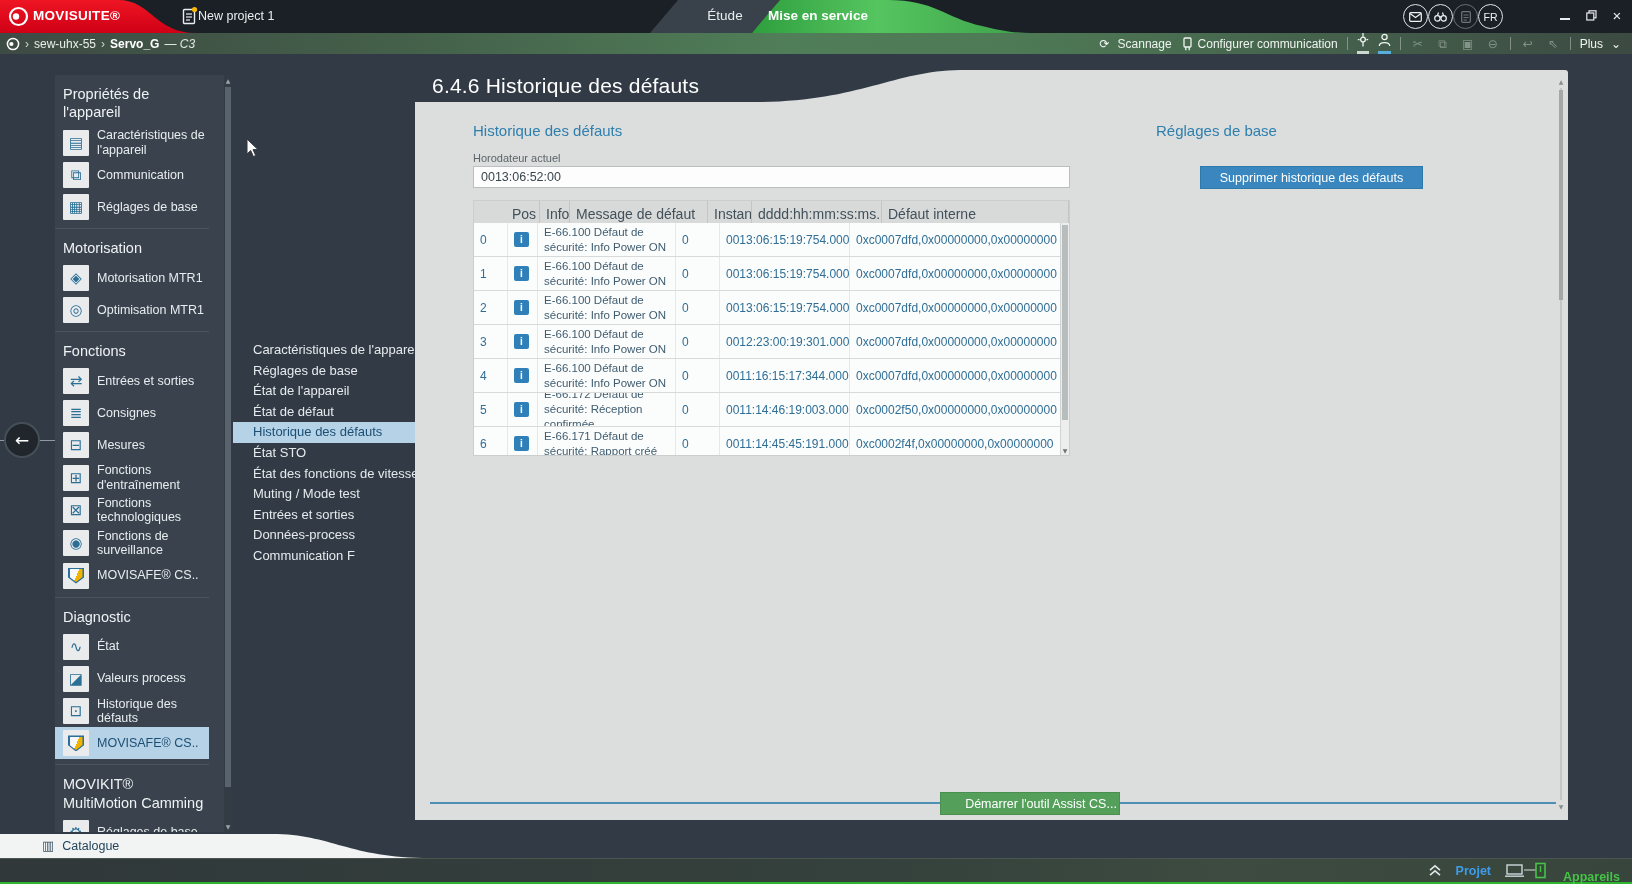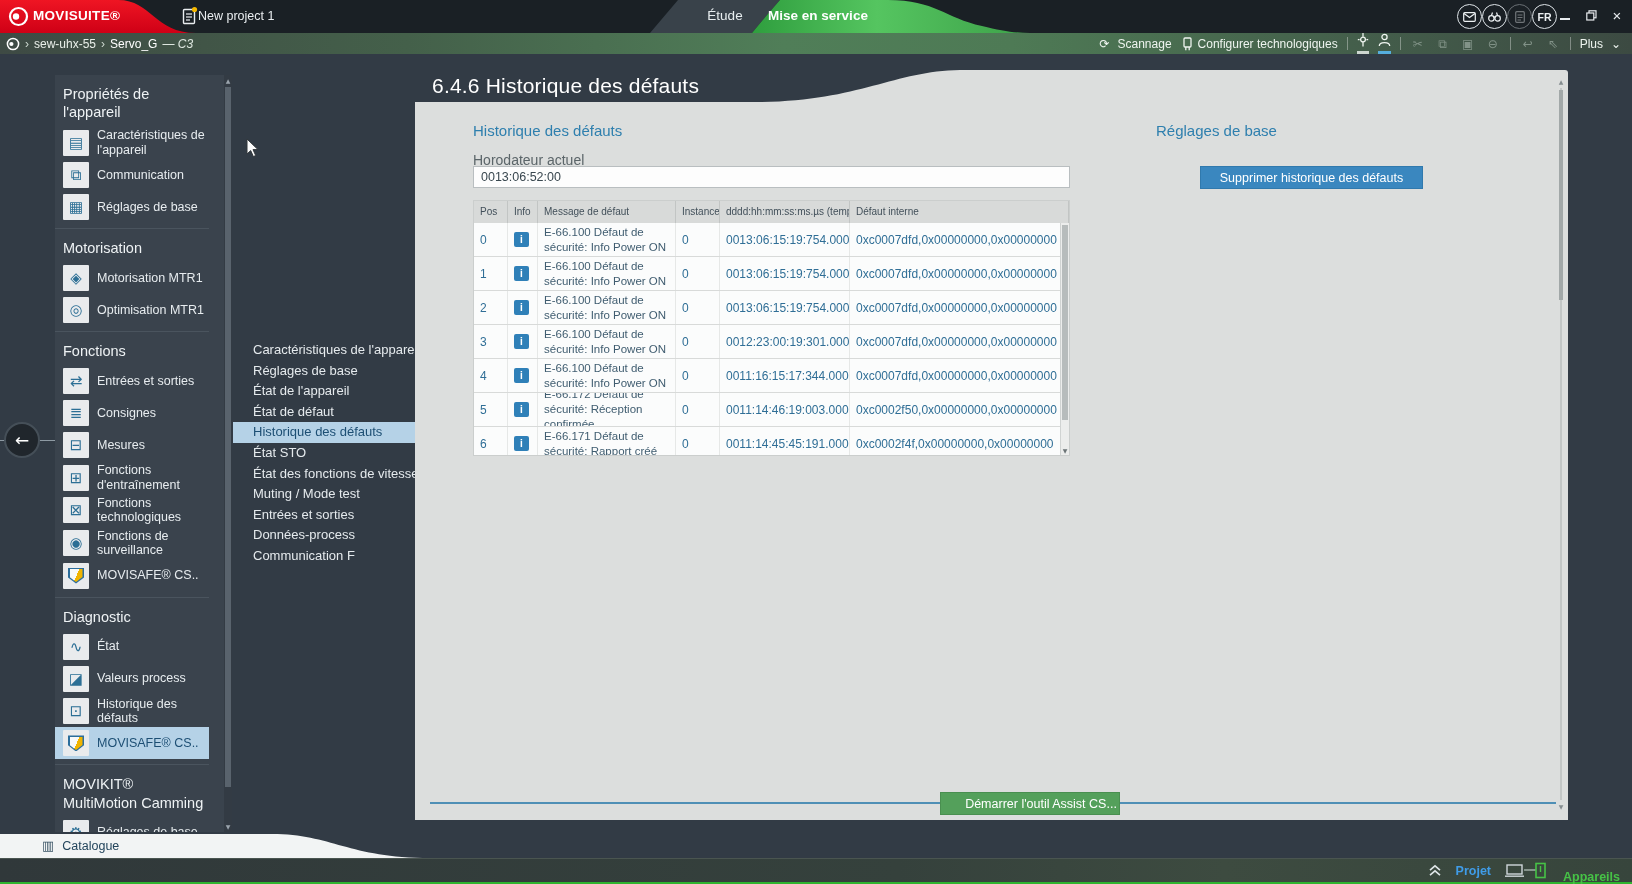--- a/index.html
+++ b/index.html
@@ -9,33 +9,33 @@
 
 .titlebar{position:absolute;left:0;top:0;width:1632px;height:33px;background:#1a2025;z-index:30;}
 .brand-svg{position:absolute;left:0;top:0;}
 .brand-logo{position:absolute;left:8px;top:6px;}
 .brand-text{position:absolute;left:33px;top:8px;color:#fff;font-size:13.5px;font-weight:bold;letter-spacing:.3px;}
 .proj{position:absolute;left:182px;top:6px;display:flex;align-items:center;color:#e9edf0;font-size:12.5px;}
 .tabs-svg{position:absolute;left:630px;top:0;}
 .tab-label{position:absolute;top:8px;font-size:13.5px;color:#e8eef0;text-align:center;}
 .tab-label.etude{left:680px;width:90px;}
 .tab-label.mise{left:762px;width:112px;color:#fff;font-weight:bold;}
-.tray{position:absolute;left:1457px;top:4px;display:flex;font-weight:bold;}
+.tray{position:absolute;left:1403px;top:4px;display:flex;}
 .tcirc{width:25px;height:25px;border:1.5px solid #dde3e7;border-radius:50%;display:flex;align-items:center;justify-content:center;color:#eef2f4;font-size:10.5px;}
 .tcirc.dim{opacity:.4;}
 .winctl{position:absolute;left:1552px;top:0;display:flex;height:30px;}
 .winbtn{width:26px;height:30px;display:flex;align-items:center;justify-content:center;color:#e8ecef;font-size:15px;}
 .minbar{width:10px;height:2px;background:#e8ecef;margin-top:8px;}
 
 
 .crumbbar{position:absolute;left:0;top:33px;width:1632px;height:21px;z-index:29;
  background:linear-gradient(90deg,#3e4a44 0%,#44604a 25%,#507e58 48%,#4e7a55 62%,#435c4a 85%,#3c4a42 100%);
  display:flex;align-items:center;font-size:12px;color:#e9efe9;}
 .crumb-left{display:flex;align-items:center;padding-left:6px;gap:5px;}
-.crumb-strong{font-weight:normal;color:#fff;}
+.crumb-strong{font-weight:bold;color:#fff;}
 .crumb-it{font-style:italic;color:#dde6df;}
 .crumb-sep{color:#ccd7cf;}
 .crumb-actions{position:absolute;right:8px;top:0;height:21px;display:flex;align-items:center;gap:9px;font-size:12px;color:#eef4ef;}
 .ca-item{display:flex;align-items:center;gap:5px;cursor:default;}
 .vsep{width:1px;height:13px;background:rgba(255,255,255,.35);}
 .tool-ico{display:inline-flex;align-items:center;justify-content:center;width:16px;font-family:"DejaVu Sans",sans-serif;font-size:12px;}
 .muted{color:#93a399;opacity:.8;}
 .u-light{border-bottom:3px solid #cdd6d0;padding-bottom:1px;}
 .u-blue{border-bottom:3px solid #56aede;padding-bottom:1px;}
 
@@ -62,34 +62,34 @@
 
 .submenu{position:absolute;left:233px;top:340px;width:183px;z-index:5;}
 .sm-item{height:20.6px;line-height:20.6px;padding-left:20px;color:#e5eaed;font-size:13px;white-space:nowrap;}
 .sm-item.selected{background:#b5d2e7;color:#1d4f74;}
 
 
 .content{position:absolute;left:415px;top:70px;width:1153px;height:750px;background:#dcdedd;border-top-right-radius:3px;z-index:5;}
 .band-svg{position:absolute;left:0;top:0;}
 .page-title{position:absolute;left:17px;top:4px;color:#fff;font-size:21px;letter-spacing:.2px;}
 .sec-title{position:absolute;left:58px;top:52px;color:#2e7fae;font-size:15px;}
-.ts-label{position:absolute;left:58px;top:82px;color:#5b6569;font-size:14px;}
+.ts-label{position:absolute;left:58px;top:82px;color:#5b6569;font-size:11px;}
 .ts-input{position:absolute;left:58px;top:96px;width:597px;height:22px;background:#fdfdfd;border:1px solid #b9bec0;font-size:12.5px;color:#39474f;padding:0 7px;font-family:"Liberation Sans",sans-serif;}
 .rp-title{position:absolute;left:741px;top:52px;color:#2e7fae;font-size:15px;}
 .rp-btn{position:absolute;left:741px;top:96px;width:223px;height:23px;background:#3a87bf;border:1px solid #3079ad;color:#fff;font-size:12.5px;display:flex;align-items:center;justify-content:center;margin-left:44px;}
 .bottom-line{position:absolute;left:15px;top:732px;width:1126px;height:2px;background:#4f8fb5;}
 .assist-btn{position:absolute;left:525px;top:722px;width:180px;height:23px;background:#54a05b;border:1px solid #498f50;color:#fff;font-size:12.5px;display:flex;align-items:center;justify-content:center;padding-left:22px;}
 .c-sbar{position:absolute;right:3px;top:8px;bottom:10px;width:8px;}
 .c-track{position:absolute;left:3px;top:10px;bottom:10px;width:2px;background:#c2c6c5;}
 .c-thumb{position:absolute;left:2px;top:12px;width:4px;height:210px;background:#a2a8a8;}
 .c-arrow{position:absolute;left:0;width:8px;text-align:center;font-size:6px;color:#858d90;font-family:"DejaVu Sans",sans-serif;}
 
 
 .table{position:absolute;left:58px;top:130px;width:597px;height:256px;background:#d8dad9;border:1px solid #cbcecd;overflow:hidden;}
-.t-head{display:grid;grid-template-columns:34px 30px 138px 44px 130px 1fr;height:22px;color:#42505a;font-size:10px;}
+.t-head{display:grid;grid-template-columns:34px 30px 138px 44px 130px 1fr;height:22px;color:#42505a;font-size:14px;margin-left:32px;}
 .t-head .cell{padding:5px 6px 0 6px;border-right:1px solid #c2c5c4;white-space:nowrap;overflow:hidden;}
 .t-row{display:grid;grid-template-columns:34px 30px 138px 44px 130px 1fr;height:34px;background:#fbfcfc;border-bottom:1px solid #d8dad9;color:#2f6e96;font-size:12px;}
 .t-row .cell{border-right:1px solid #e6e8e7;padding:2px 6px;display:flex;align-items:center;overflow:hidden;}
 .cell.msg{color:#405d70;font-size:11.5px;line-height:1.3;}
 .cell.nowrap span{white-space:nowrap;}
 .i-badge{width:15px;height:15px;background:#2f80b8;border-radius:2px;color:#fff;font-size:10px;font-weight:bold;display:flex;align-items:center;justify-content:center;}
 .t-sbar{position:absolute;right:0;top:22px;bottom:0;width:9px;background:#ecedec;border-left:1px solid #d0d3d2;}
 .t-thumb{position:absolute;top:2px;left:1px;width:6px;height:195px;background:#b7bcbc;}
 .t-arrow{position:absolute;bottom:1px;left:0;width:8px;text-align:center;font-size:6px;color:#6b7476;font-family:"DejaVu Sans",sans-serif;}
 
@@ -207,21 +207,21 @@
       <span class="ca-item">
         <span class="tool-ico">⟳</span>
         <span>Scannage</span>
       </span>
       <span class="ca-item">
         <svg width="12" height="14">
           <rect x="3" y="1" width="7" height="9" rx="1" fill="none" stroke="#eef4ef" stroke-width="1.3"></rect>
           <line x1="4.8" y1="10" x2="4.8" y2="13.3" stroke="#eef4ef" stroke-width="1.3"></line>
           <line x1="8.2" y1="10" x2="8.2" y2="13.3" stroke="#eef4ef" stroke-width="1.3"></line>
         </svg>
-        <span>Configurer technologiques</span>
+        <span>Configurer communication</span>
       </span>
       <span class="vsep"></span>
       <span class="u-light">
         <svg width="12" height="14">
           <line x1="6" y1="0" x2="6" y2="3.8" stroke="#eef4ef" stroke-width="1.3"></line>
           <circle cx="6" cy="6.6" r="2.4" fill="none" stroke="#eef4ef" stroke-width="1.3"></circle>
           <line x1="6" y1="9.2" x2="6" y2="13.5" stroke="#eef4ef" stroke-width="1.3"></line>
           <line x1="0.8" y1="6.6" x2="2.6" y2="6.6" stroke="#eef4ef" stroke-width="1.3"></line>
           <line x1="9.4" y1="6.6" x2="11.2" y2="6.6" stroke="#eef4ef" stroke-width="1.3"></line>
         </svg>

